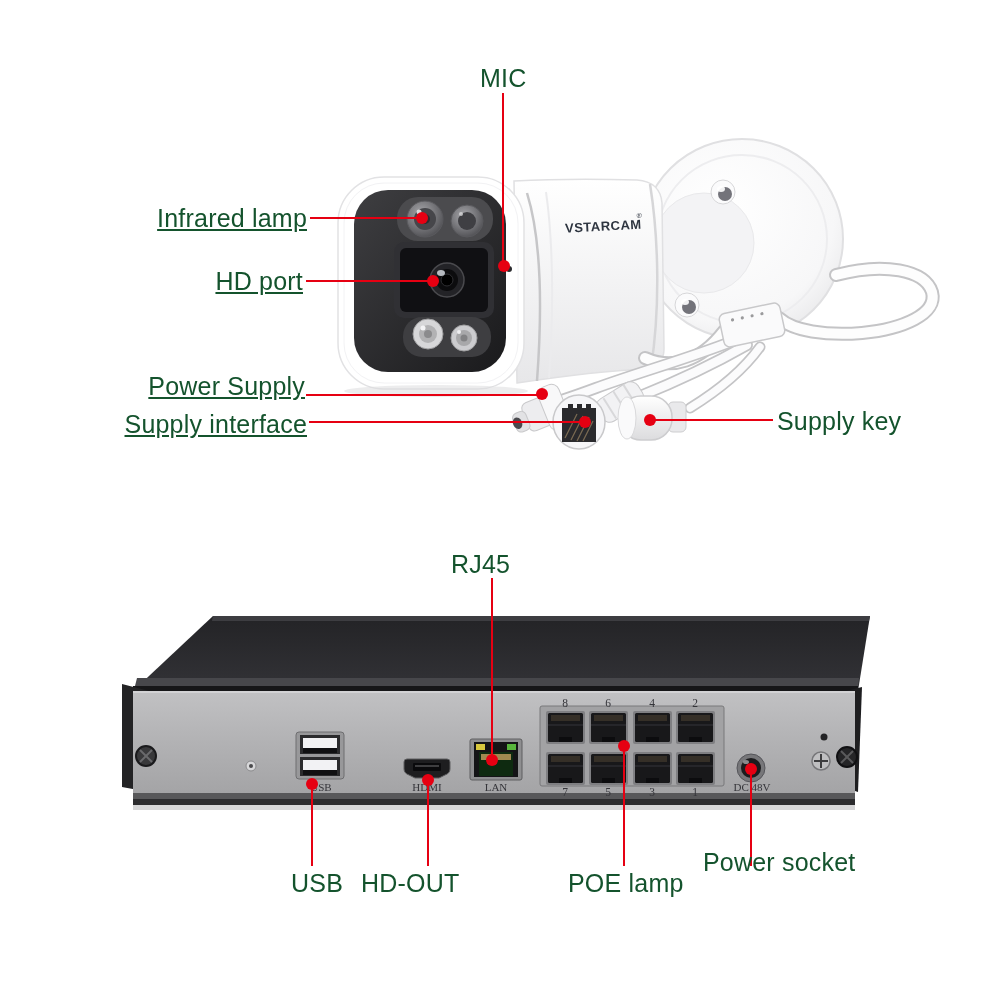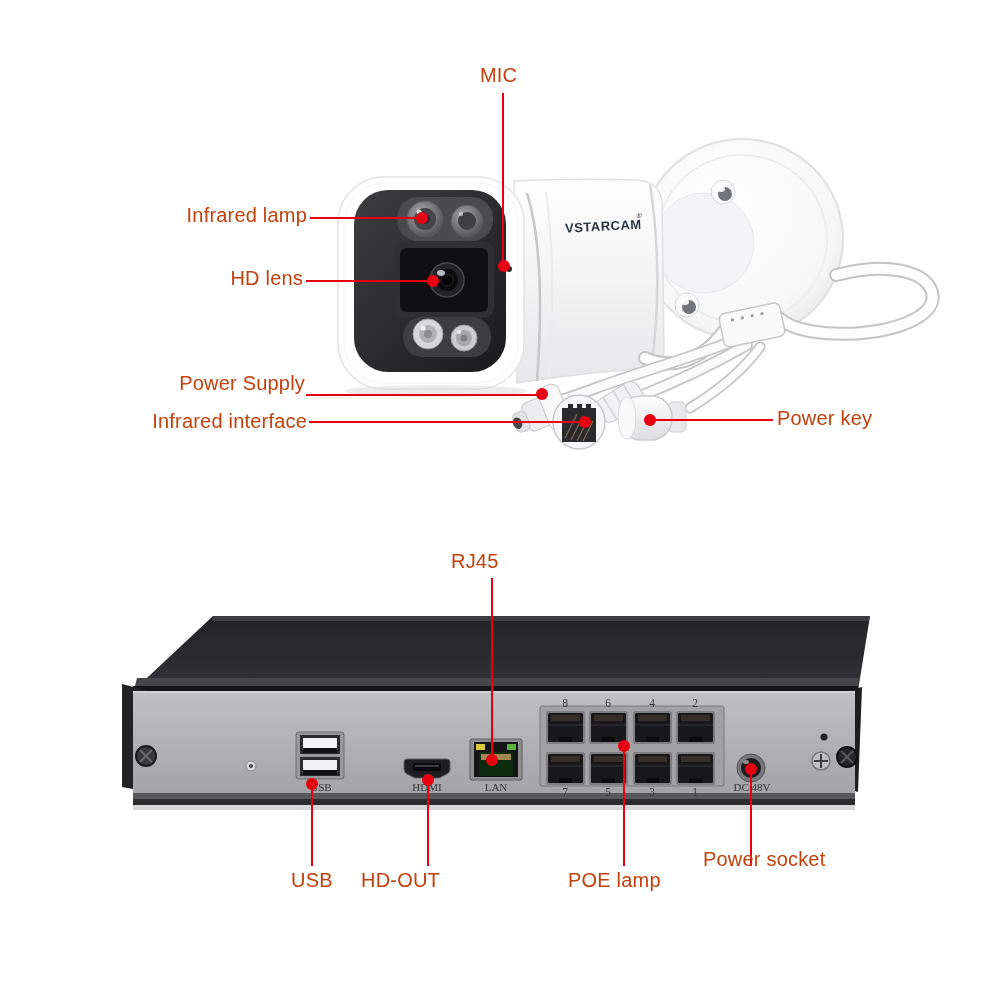--- a/index.html
+++ b/index.html
@@ -2,24 +2,24 @@
 <html><head>
 <meta charset="utf-8">
 <style>
   html,body{margin:0;padding:0;background:#ffffff;}
   .canvas{
     position:relative;width:1000px;height:1000px;background:#ffffff;overflow:hidden;
     font-family:"Liberation Sans",sans-serif;
   }
   .art{position:absolute;left:0;top:0;}
   .ann-label{
-    position:absolute;font-size:20px;color:#c2410c;white-space:nowrap;line-height:1.15;
+    position:absolute;font-size:25px;color:#14532d;white-space:nowrap;line-height:1.15;
     letter-spacing:0.2px;
   }
-  .ann-label.ra{text-align:center;}
+  .ann-label.ra{text-align:center;text-decoration:underline;}
   .ann-line{position:absolute;background:#e60012;}
   .ann-dot{
     position:absolute;width:12px;height:12px;background:#e60012;border-radius:50%;
     transform:translate(-50%,-50%);
   }
   svg text.engrave{font-family:"Liberation Serif",serif;fill:#35353a;}
 </style>
 </head>
 <body>
 
@@ -180,33 +180,33 @@
     </svg>
 
     <div class="ann-label" style="left:480px;top:64px">MIC</div>
     <div class="ann-line" style="left:502px;top:93px;width:2px;height:170px"></div>
     <div class="ann-dot" style="left:504px;top:266px"></div>
 
     <div class="ann-label ra" style="right:693px;top:204px">Infrared lamp</div>
     <div class="ann-line" style="left:310px;top:217px;width:112px;height:2px"></div>
     <div class="ann-dot" style="left:422px;top:218px"></div>
 
-    <div class="ann-label ra" style="right:697px;top:267px">HD lens</div>
+    <div class="ann-label ra" style="right:697px;top:267px">HD port</div>
     <div class="ann-line" style="left:306px;top:280px;width:126px;height:2px"></div>
     <div class="ann-dot" style="left:433px;top:281px"></div>
 
     <div class="ann-label ra" style="right:695px;top:372px">Power Supply</div>
     <div class="ann-line" style="left:306px;top:394px;width:236px;height:2px"></div>
     <div class="ann-dot" style="left:542px;top:394px"></div>
 
-    <div class="ann-label ra" style="right:693px;top:410px">Infrared interface</div>
+    <div class="ann-label ra" style="right:693px;top:410px">Supply interface</div>
     <div class="ann-line" style="left:309px;top:421px;width:276px;height:2px"></div>
     <div class="ann-dot" style="left:585px;top:422px"></div>
 
-    <div class="ann-label" style="left:777px;top:407px">Power key</div>
+    <div class="ann-label" style="left:777px;top:407px">Supply key</div>
     <div class="ann-line" style="left:654px;top:419px;width:119px;height:2px"></div>
     <div class="ann-dot" style="left:650px;top:420px"></div>
   </div>
 
   <div>
     <svg class="art" style="top:560px" width="1000" height="300" viewBox="0 560 1000 300">
       <defs>
         <linearGradient id="gTop" x1="0" y1="0" x2="0" y2="1">
           <stop offset="0" stop-color="#232326"></stop>
             <stop offset="1" stop-color="#333337"></stop>

